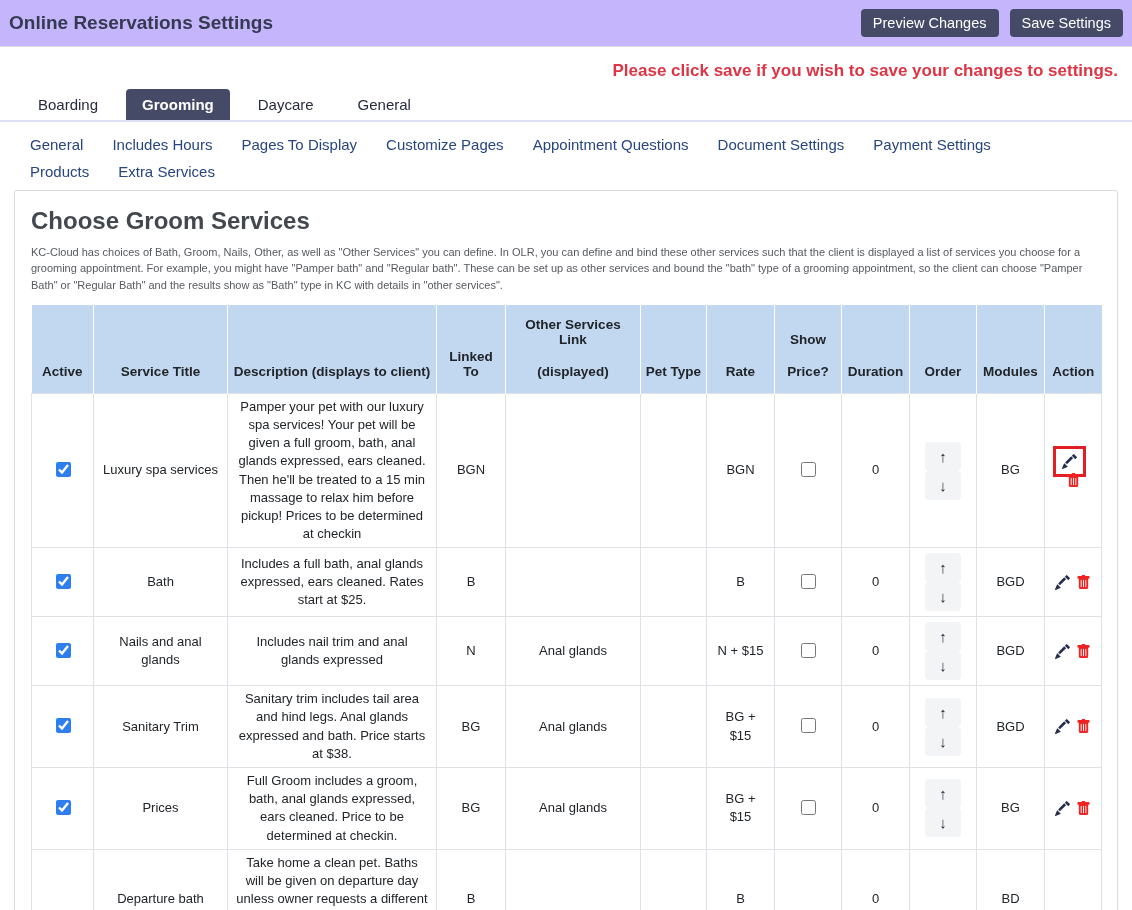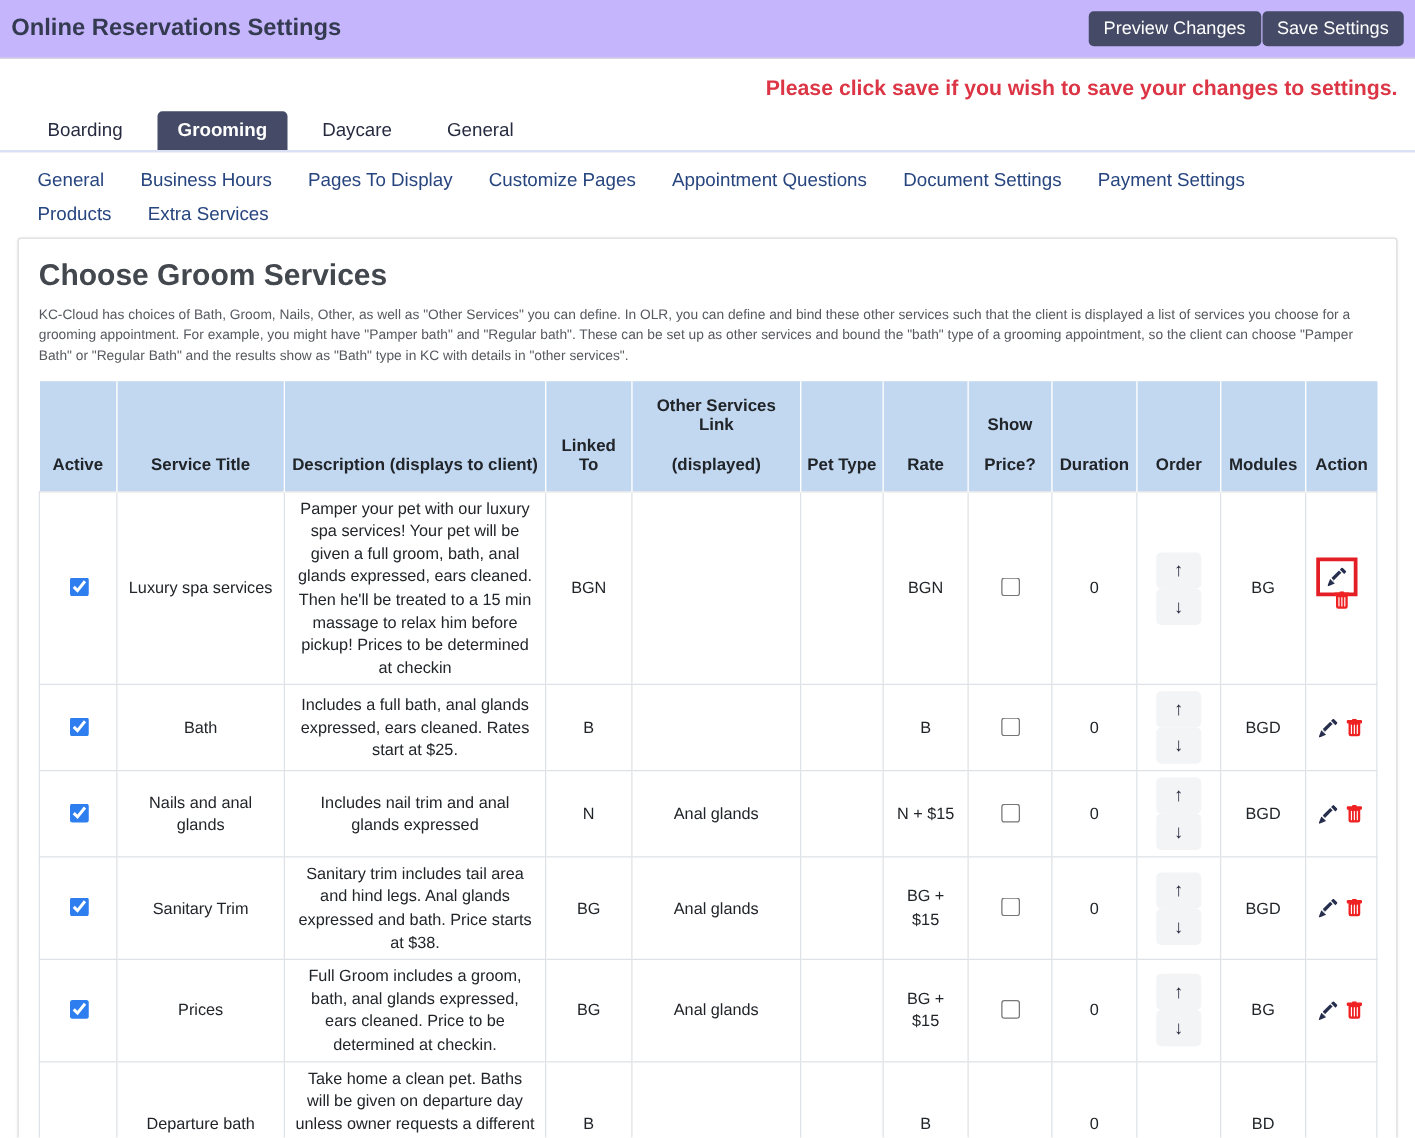--- a/index.html
+++ b/index.html
@@ -9,21 +9,21 @@
     background:#ffffff; color:#212529;
     font-family:"Liberation Sans","DejaVu Sans",sans-serif;
   }
   
   .topbar {
     background:#c4b5fd; border-bottom:1px solid #d9d9d9;
     height:47px; display:flex; align-items:center; justify-content:space-between;
     padding:0 9px;
   }
   .topbar h1 { font-size:19px; margin:0; color:#343a50; font-weight:bold; }
-  .topbar .btns { display:flex; gap:1px; }
+  .topbar .btns { display:flex; gap:11px; }
   .btn-navy {
     background:var(--navy,#454b66); color:#fff; border:none; border-radius:4px;
     font-size:14.5px; padding:6px 12px; font-family:inherit; cursor:pointer;
   }
   .warning {
     color:var(--warning_red,#dc3545); font-weight:bold; font-size:17px;
     text-align:right; margin:14px 14px 8px;
   }
   
   .tabs-row {
@@ -90,21 +90,21 @@
 <div class="tabs-row">
   <div class="tab">Boarding</div>
   <div class="tab active">Grooming</div>
   <div class="tab">Daycare</div>
   <div class="tab">General</div>
 </div>
 
 <div class="subtabs">
   <div class="subtab-row">
     <span class="subtab">General</span>
-    <span class="subtab">Business Hours</span>
+    <span class="subtab">Includes Hours</span>
     <span class="subtab">Pages To Display</span>
     <span class="subtab">Customize Pages</span>
     <span class="subtab">Appointment Questions</span>
     <span class="subtab">Document Settings</span>
     <span class="subtab">Payment Settings</span>
   </div>
   <div class="subtab-row">
     <span class="subtab">Products</span>
     <span class="subtab">Extra Services</span>
   </div>

